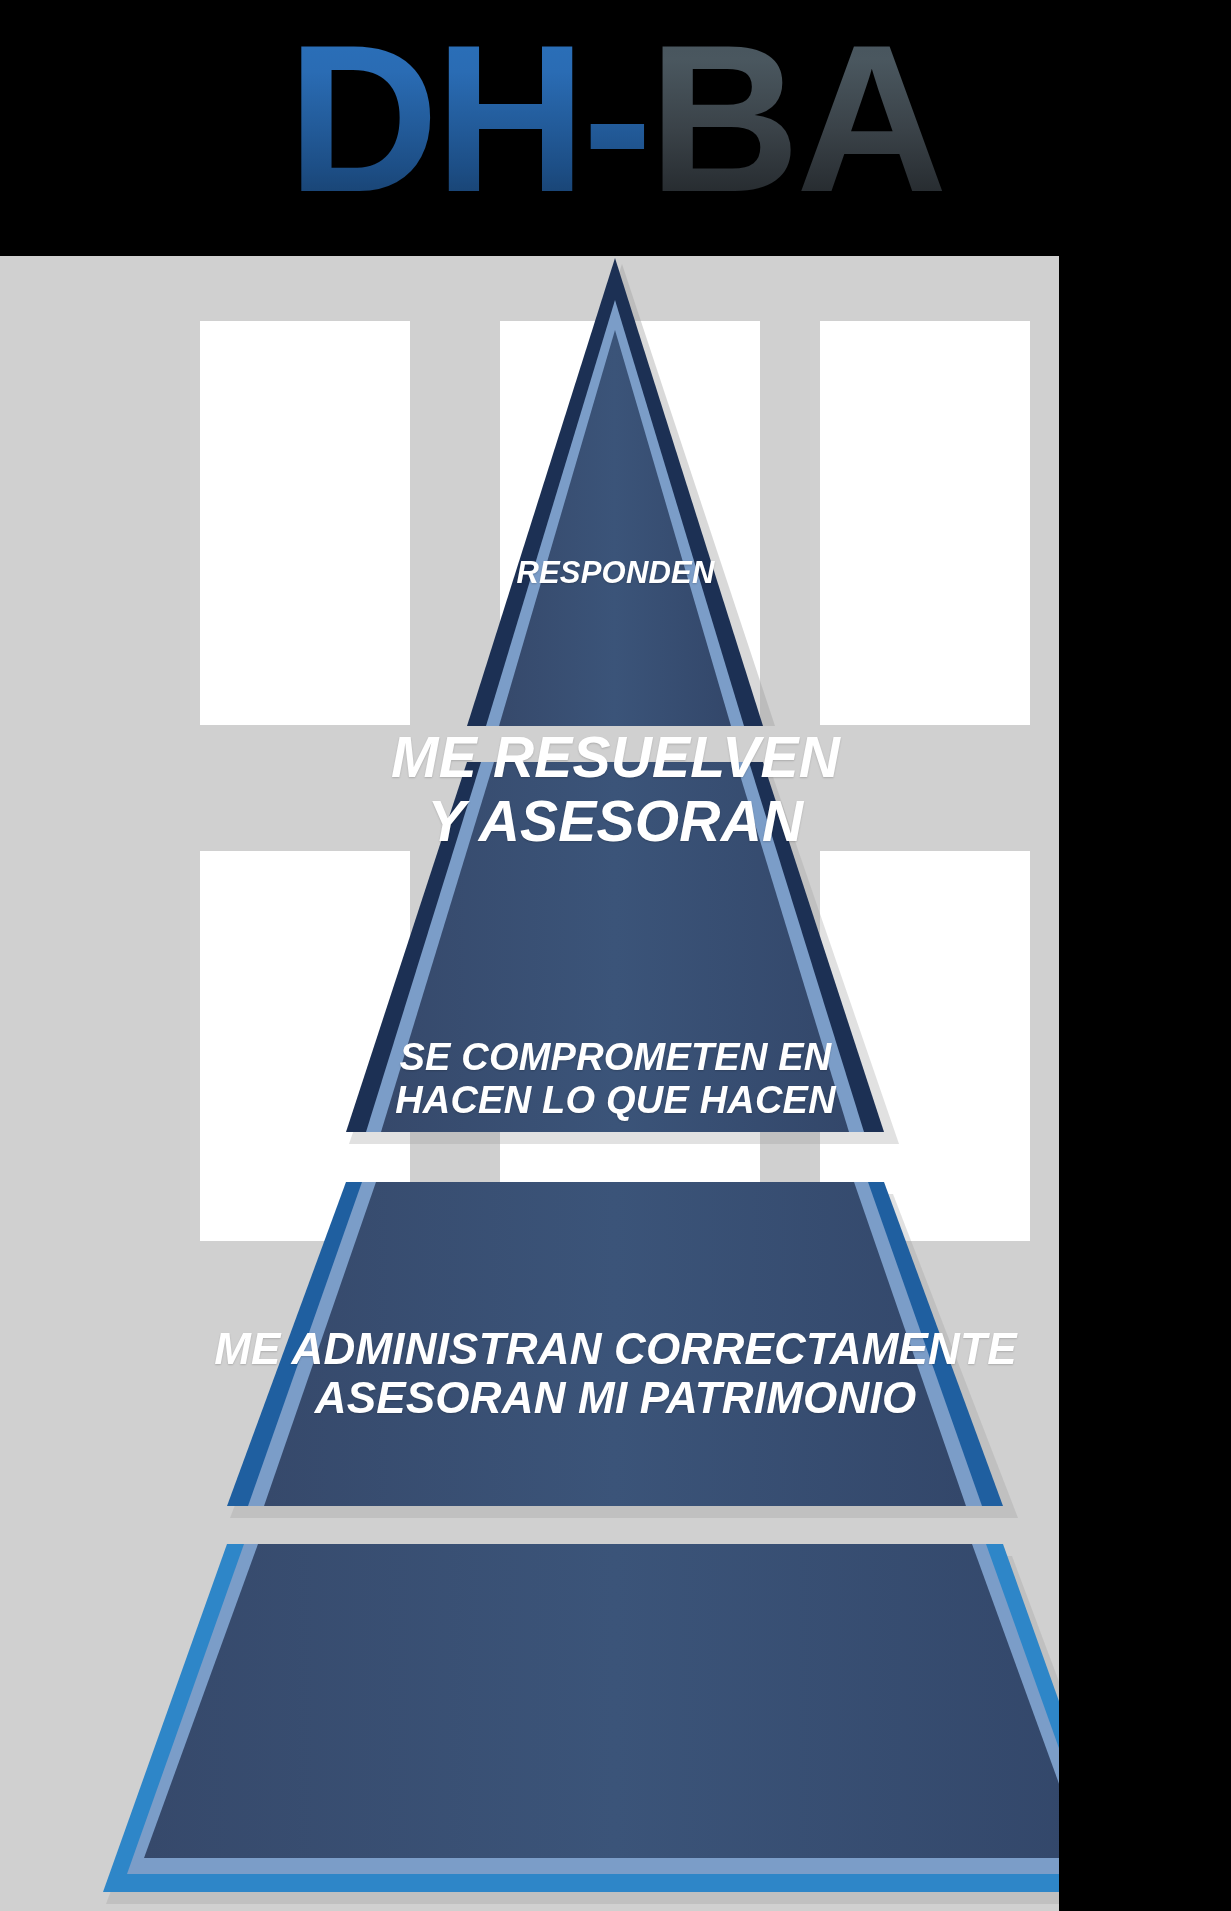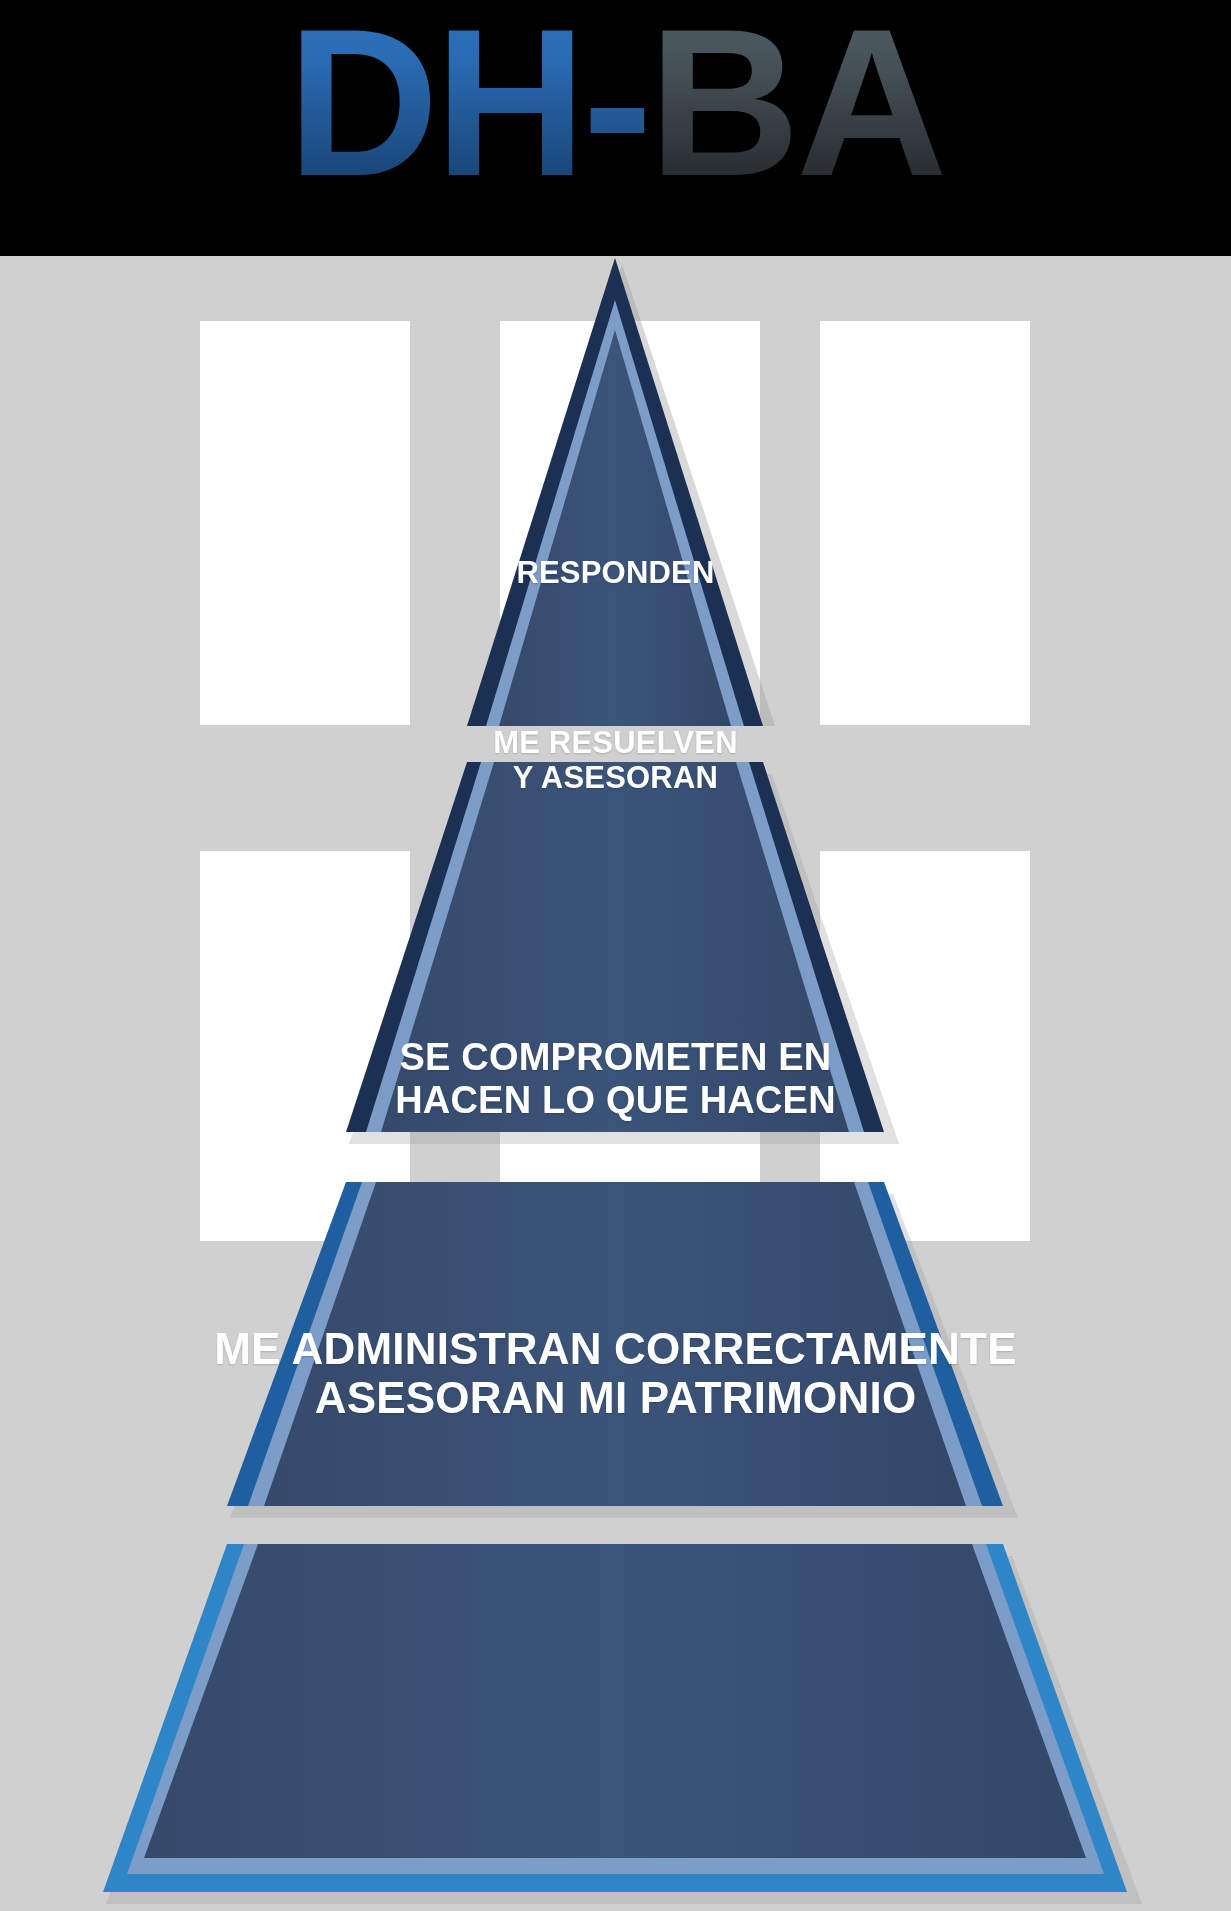--- a/index.html
+++ b/index.html
@@ -2,52 +2,52 @@
 <html><head>
 <meta charset="utf-8">
 <style>
   html,body{margin:0;padding:0;background:#000;}
   body{width:1231px;height:1911px;overflow:hidden;
        font-family:"Liberation Sans","DejaVu Sans",sans-serif;}
 
   #canvas{position:relative;width:1231px;height:1911px;background:#000;overflow:hidden;}
 
   
-  #header{position:absolute;left:0;top:0;width:1231px;height:256px;background:#000000;
+  #header{position:absolute;left:0;top:16px;width:1231px;height:256px;background:#000000;
           overflow:hidden;}
   #logo{position:absolute;left:0;top:-22px;width:1231px;height:250px;
         text-align:center;line-height:250px;
         font-size:210px;font-weight:bold;letter-spacing:-4px;
         font-family:"Liberation Sans","DejaVu Sans",sans-serif;
         white-space:nowrap;}
   #logo .seg-a{
     background:linear-gradient(180deg,#2a72bd 0%,#2a6cb4 30%,#1d4f87 70%,#14365c 100%);
     -webkit-background-clip:text;background-clip:text;color:transparent;
     -webkit-text-fill-color:transparent;}
   #logo .seg-b{
     background:linear-gradient(180deg,#44525c 0%,#4a575f 25%,#3a4248 55%,#1a1d20 100%);
     -webkit-background-clip:text;background-clip:text;color:transparent;
     -webkit-text-fill-color:transparent;}
 
   
-  #body{position:absolute;left:0;top:256px;width:1231px;height:1655px;background:#d0d0d0;
-        overflow:hidden;}
+  #body{position:absolute;left:0;top:256px;width:1059px;height:1655px;background:#d0d0d0;
+        overflow:hidden;font-style:italic;}
 
   .whitebox{position:absolute;background:#ffffff;}
 
   
   #pyramid{position:absolute;left:0;top:0;width:1231px;height:1655px;}
   #pyramid svg{position:absolute;left:0;top:0;}
 
   .tier-label{position:absolute;width:100%;text-align:center;color:#ffffff;
               font-weight:bold;line-height:1.12;letter-spacing:0.2px;
               text-shadow:0 1px 2px rgba(0,0,0,.18);pointer-events:none;}
 
   #lab1{top:300px;font-size:31px;}
-  #lab2{top:470px;font-size:31px;}
+  #lab2{top:470px;font-size:57px;}
   #lab3{top:780px;font-size:38px;}
   #lab4{top:1068px;font-size:44px;}
 </style>
 </head>
 <body>
 
 <div id="canvas">
 
   <div id="header">
     <div id="logo">

